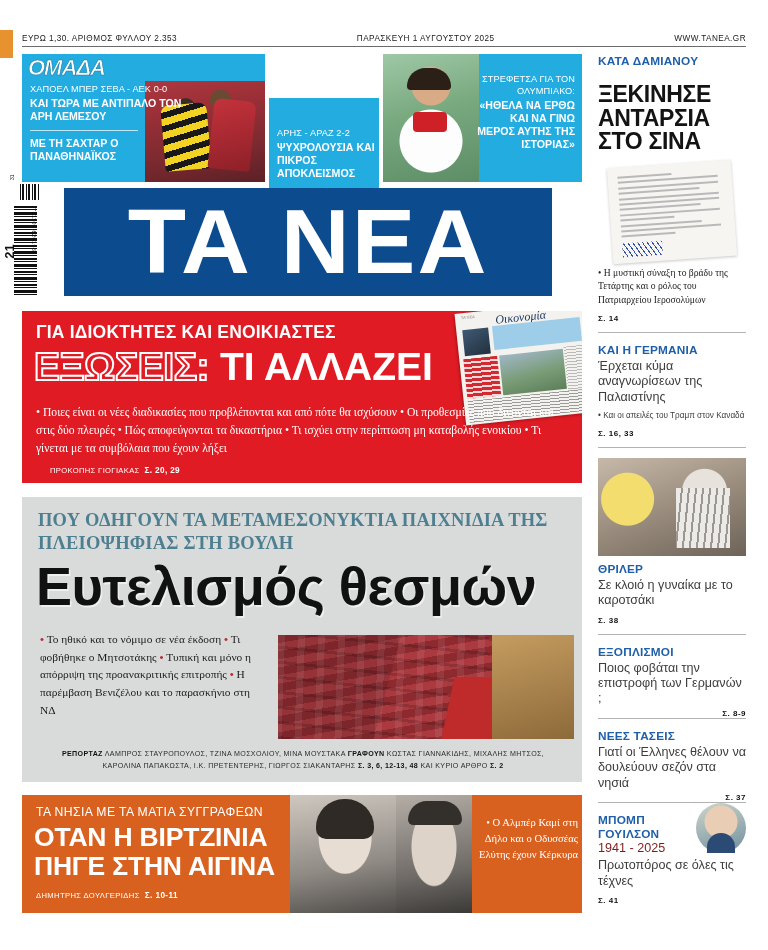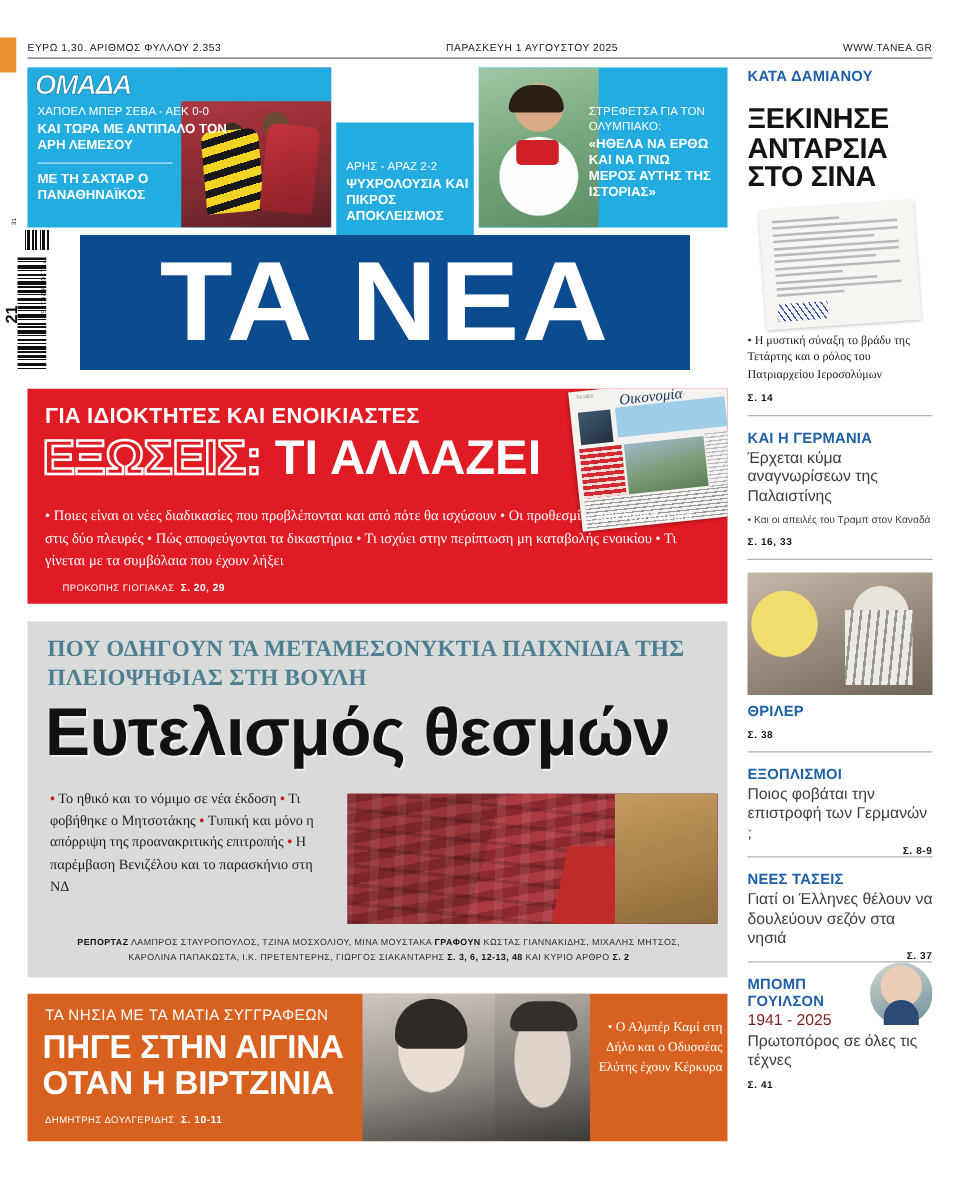--- a/index.html
+++ b/index.html
@@ -118,22 +118,22 @@
   }
   .sp3-photo::before {
     content:""; position:absolute; left:24px; top:14px; width:44px; height:22px;
     background:#2a2017; border-radius:20px 20px 4px 4px;
   }
   .sp3-photo::after {
     content:""; position:absolute; left:30px; top:58px; width:34px; height:20px;
     background:#cf2028; border-radius:4px;
   }
   .sp3-text {
-    position: absolute; right: 7px; top: 30px; width: 104px; color: #ffffff;
-    text-align: left;
+    position: absolute; right: 7px; top: 20px; width: 104px; color: #ffffff;
+    text-align: right;
   }
 
   
   .masthead {
     position: absolute; left: 64px; top: 188px; width: 488px; height: 108px;
     background: #0d4b8f;
     display: flex; align-items: center; justify-content: center;
   }
   .masthead .logo {
     font-family: "Liberation Sans", sans-serif;
@@ -488,22 +488,22 @@
       <span>ΚΑΙ ΚΥΡΙΟ ΑΡΘΡΟ</span>
       <b>Σ. 2</b>
     </div>
   </div>
 
   <div class="orangebox">
     <div class="ob-photo1"></div>
     <div class="ob-photo2"></div>
     <div class="ob-kicker">ΤΑ ΝΗΣΙΑ ΜΕ ΤΑ ΜΑΤΙΑ ΣΥΓΓΡΑΦΕΩΝ</div>
     <div class="ob-head">
+      <div>ΟΤΑΝ Η ΒΙΡΤΖΙΝΙΑ</div>
       <div>ΠΗΓΕ ΣΤΗΝ ΑΙΓΙΝΑ</div>
-      <div>ΟΤΑΝ Η ΒΙΡΤΖΙΝΙΑ</div>
     </div>
     <div class="ob-byline">
       <span>ΔΗΜΗΤΡΗΣ ΔΟΥΛΓΕΡΙΔΗΣ</span>
       &nbsp;<b>Σ. 10-11</b>
     </div>
   </div>
   <div class="orange-right">
     <div class="or-text">• Ο Αλμπέρ Καμί στη Δήλο και ο Οδυσσέας Ελύτης έχουν Κέρκυρα</div>
   </div>
 
@@ -536,20 +536,21 @@
       <div class="sb-kicker">ΚΑΙ Η ΓΕΡΜΑΝΙΑ</div>
       <div class="sb-sub">Έρχεται κύμα αναγνωρίσεων της Παλαιστίνης</div>
       <div class="sb-note2">• Και οι απειλές του Τραμπ στον Καναδά</div>
       <div class="sb-page">Σ. 16, 33</div>
     </div>
     <div class="sb-rule"></div>
 
     <div>
       <div class="sb-photo"></div>
       <div class="sb-kicker">ΘΡΙΛΕΡ</div>
+      <div class="sb-sub">Σε κλοιό η γυναίκα με το καροτσάκι</div>
       <div class="sb-page">Σ. 38</div>
     </div>
     <div class="sb-rule"></div>
 
     <div>
       <div class="sb-kicker">ΕΞΟΠΛΙΣΜΟΙ</div>
       <div class="sb-sub">Ποιος φοβάται την επιστροφή των Γερμανών ;</div>
       <div class="sb-page-inline">Σ. 8-9</div>
     </div>
     <div class="sb-rule" style="clear:both;"></div>

